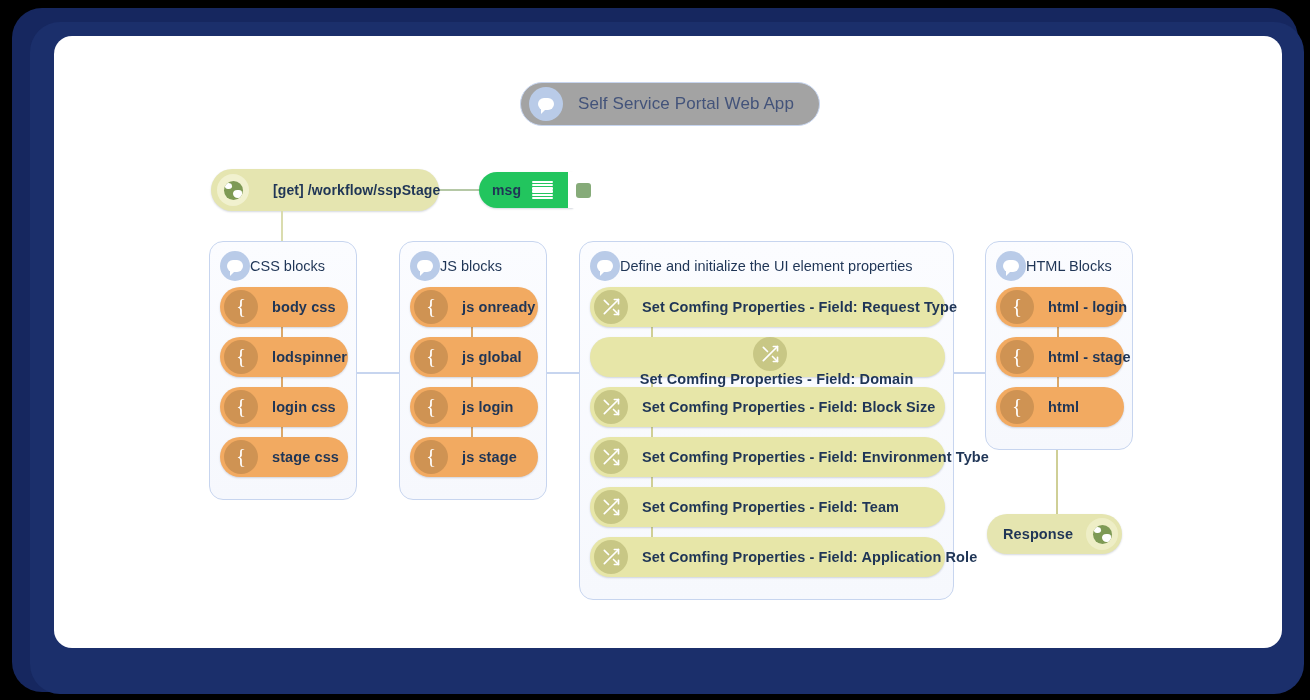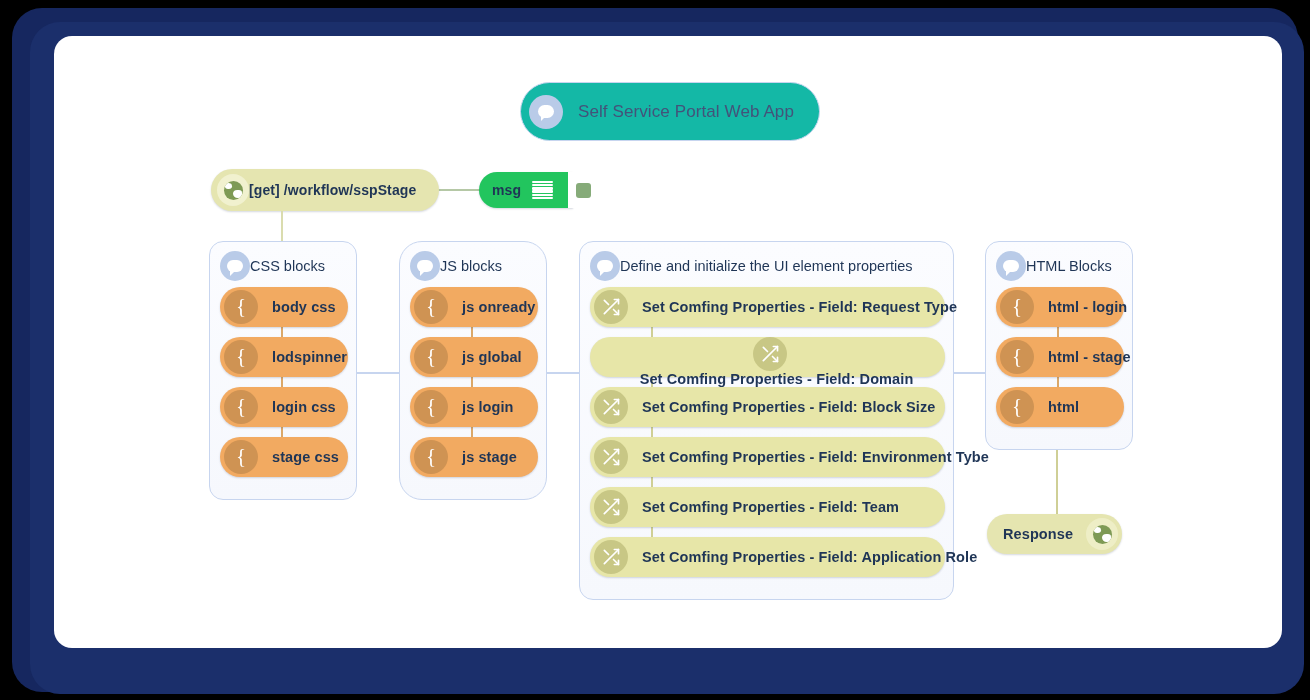--- a/index.html
+++ b/index.html
@@ -63,22 +63,22 @@
     flex: 0 0 auto;
     border-radius: 999px;
     display: flex;
     align-items: center;
     justify-content: center;
   }
 
   
   #title-node {
     left: 466px; top: 46px;
-    width: 300px; height: 59px;
-    background: #14b8a6;
+    width: 300px; height: 44px;
+    background: #a3a3a3;
     border: 1.6px solid #c7d5ef;
     border-radius: 999px;
     box-shadow: none;
     padding-left: 8px;
   }
   #title-node .icon-circle { width: 34px; height: 34px; background: #b9cbe8; }
   #title-node .node-label { font-size: 17px; font-weight: 500; margin-left: 15px; color: #43537a; }
 
   
   .bubble {
@@ -97,21 +97,21 @@
   }
 
   
   #http-in {
     left: 157px; top: 133px;
     width: 228px; height: 42px;
     background: #e5e5b0;
     padding-left: 6px;
   }
   #http-in .icon-circle { width: 32px; height: 32px; background: #f1f1cf; }
-  #http-in .node-label { margin-left: 0; font-size: 14px; }
+  #http-in .node-label { margin-left: 24px; font-size: 14px; }
 
   
   .globe {
     width: 19px; height: 19px;
     border-radius: 50%;
     background: #7e9a55;
     position: relative;
     overflow: hidden;
   }
   .globe::before {
@@ -296,21 +296,21 @@
       <div class="node tpl-node" style="left:10px;top:195px;width:128px;">
         <span class="icon-circle">
             <span class="brace">{</span>
           </span>
         <span class="node-label">stage css</span>
       </div>
     </div>
 
     <div class="wire" style="left:303px;top:336px;width:42px;height:2px;"></div>
 
-    <div class="group" id="g-js" style="left:345px;top:205px;width:148px;height:259px;border-radius:23px;">
+    <div class="group" id="g-js" style="left:345px;top:205px;width:148px;height:259px;">
       <div class="group-header">
         <span class="icon-circle">
             <span class="bubble"></span>
           </span>
         <span class="group-title">JS blocks</span>
       </div>
       <div class="wire-orange" style="left:71px;top:85px;width:2px;height:20px;"></div>
       <div class="wire-orange" style="left:71px;top:135px;width:2px;height:20px;"></div>
       <div class="wire-orange" style="left:71px;top:185px;width:2px;height:20px;"></div>
 

